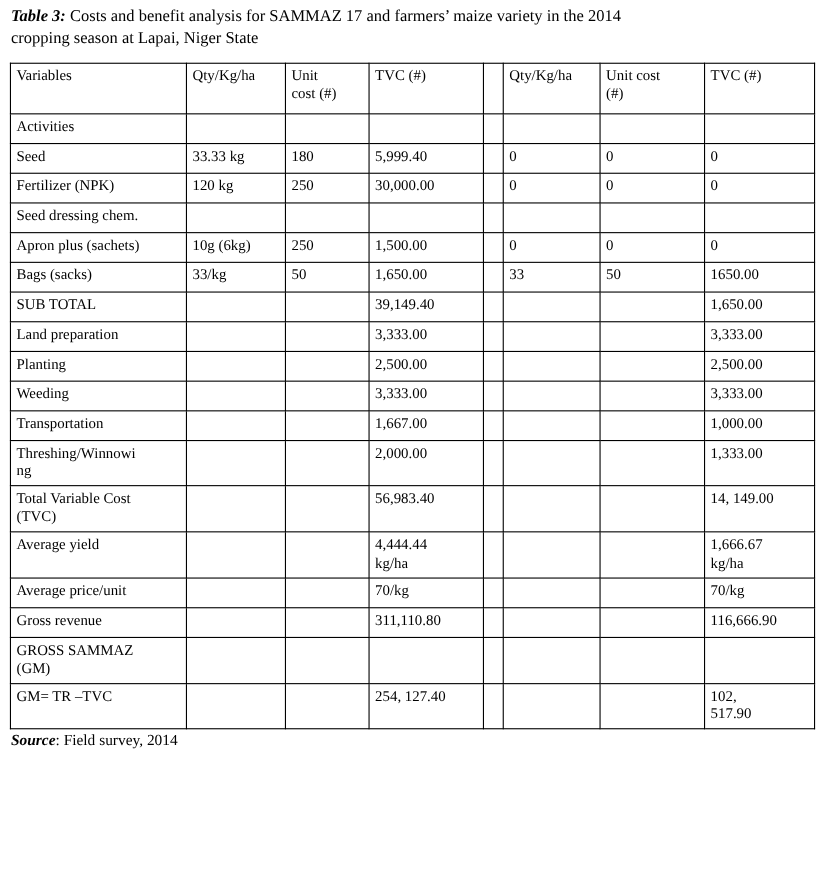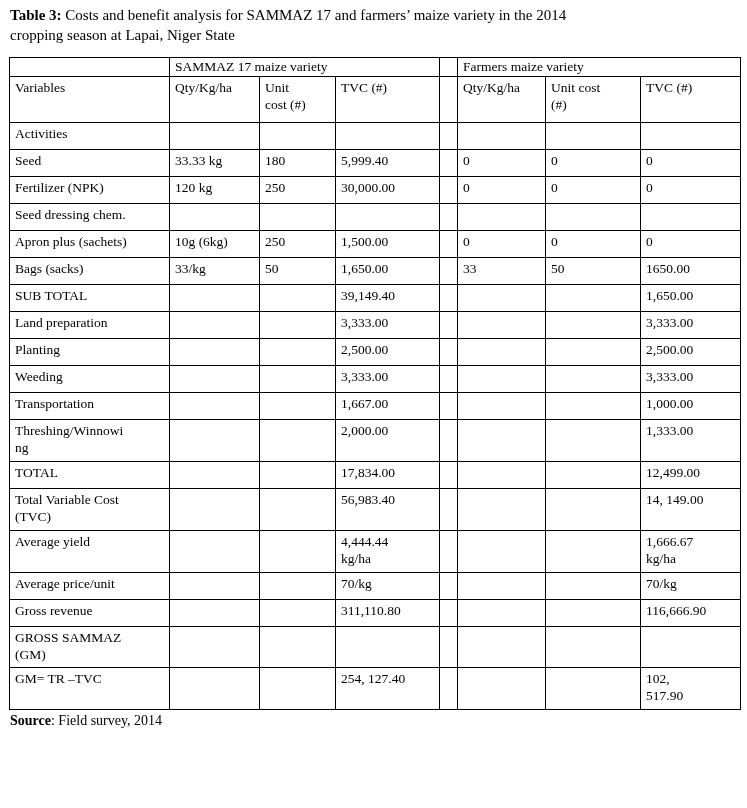--- a/index.html
+++ b/index.html
@@ -14,21 +14,21 @@
     min-height: 808px;
     box-sizing: border-box;
     padding: 6px 8px 4px 9px;
     background: #ffffff;
   }
   .caption {
     font-size: 15px;
     line-height: 1.32;
     margin: 0 0 11px 1px;
   }
-  .caption .bold { font-weight: bold; }
+  .caption .bold { font-weight: bold; font-style: italic; }
   .caption .rest { white-space: pre-line; text-align: right; }
 
   table.cb-table {
     border-collapse: collapse;
     table-layout: fixed;
     width: 731px;
     font-size: 13.5px;
     line-height: 1.25;
   }
   table.cb-table td {
@@ -46,21 +46,21 @@
   }
   tr.colhead-row td { height: 38px; }
   td.gap {
     border: none;
     padding: 0;
   }
   .source-line {
     font-size: 14px;
     margin: 3px 0 0 1px;
   }
-  .source-line .bold { font-weight: bold; }
+  .source-line .bold { font-weight: bold; font-style: italic; }
 </style>
 </head>
 <body>
 
 <div class="page">
 
   <p class="caption"><span class="bold">Table 3:</span><span class="rest"> Costs and benefit analysis for SAMMAZ 17 and farmers’ maize variety in the 2014
 cropping season at Lapai, Niger State</span></p>
 
   <table class="cb-table">
@@ -68,26 +68,20 @@
       <col style="width:160px">
       <col style="width:90px">
       <col style="width:76px">
       <col style="width:104px">
       <col style="width:18px">
       <col style="width:88px">
       <col style="width:95px">
       <col style="width:100px">
     </colgroup>
     <tbody>
-      <tr class="group-row">
-        <td></td>
-        <td colspan="3">SAMMAZ 17 maize variety</td>
-        <td class="gap"></td>
-        <td colspan="3">Farmers maize variety</td>
-      </tr>
       <tr class="colhead-row">
         <td>Variables</td>
         <td>Qty/Kg/ha</td>
         <td>Unit
 cost (#)</td>
         <td>TVC (#)</td>
         <td class="gap"></td>
         <td>Qty/Kg/ha</td>
         <td>Unit  cost
 (#)</td>
@@ -209,30 +203,20 @@
 ng</td>
           <td></td>
           <td></td>
           <td>2,000.00</td>
           <td class="gap"></td>
           <td></td>
           <td></td>
           <td>1,333.00</td>
         </tr>
         <tr>
-          <td>TOTAL</td>
-          <td></td>
-          <td></td>
-          <td>17,834.00</td>
-          <td class="gap"></td>
-          <td></td>
-          <td></td>
-          <td>12,499.00</td>
-        </tr>
-        <tr>
           <td>Total Variable Cost
 (TVC)</td>
           <td></td>
           <td></td>
           <td>56,983.40</td>
           <td class="gap"></td>
           <td></td>
           <td></td>
           <td>14, 149.00</td>
         </tr>

